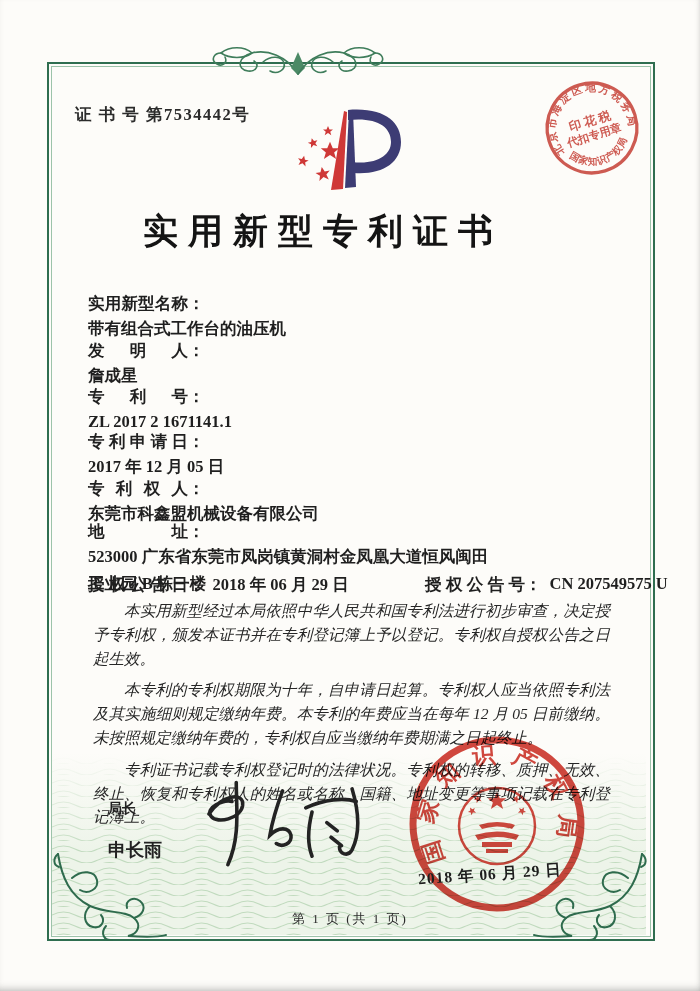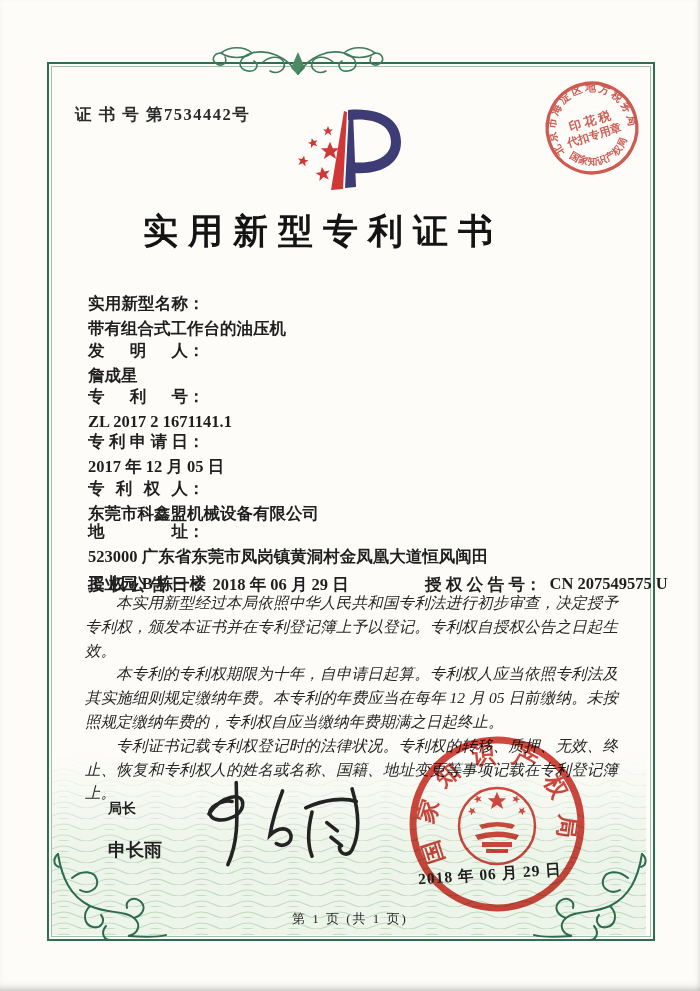--- a/index.html
+++ b/index.html
@@ -27,21 +27,21 @@
              transform:rotate(-4deg);color:#1d1d1d;z-index:5;}
   
   .row{position:absolute;left:88px;width:530px;font-size:16.5px;font-weight:700;color:#1f1f1f;z-index:3;}
   .lbl{display:inline-block;width:100px;text-align:justify;text-align-last:justify;vertical-align:top;}
   .colon{display:inline-block;margin-right:8px;vertical-align:top;}
   .val{display:inline-block;width:406px;vertical-align:top;line-height:27px;}
   .grant-right{position:absolute;left:337px;top:0;white-space:nowrap;}
   
   .body-text{left:85px;top:591px;width:533px;font-size:15.5px;line-height:23.8px;color:#262626;
              text-align:justify;font-style:italic;z-index:3;}
-  .body-text p{margin:0;text-indent:2em;}
+  .body-text p{margin:8px;text-indent:2em;}
   
   .sig-role{left:108px;top:800px;font-size:14px;font-weight:600;z-index:3;}
   .sig-name{left:108px;top:838px;font-size:18px;font-weight:600;z-index:3;}
   .sig-hand{left:192px;top:772px;width:178px;height:100px;z-index:3;}
   
   .footer{left:0;width:700px;top:910px;text-align:center;font-size:13px;letter-spacing:2px;
           color:#2a2a2a;z-index:3;}
   
   .garland{left:203px;top:42px;width:190px;height:42px;z-index:2;}
   .fl-left{left:36px;top:852px;width:132px;height:92px;z-index:2;}

